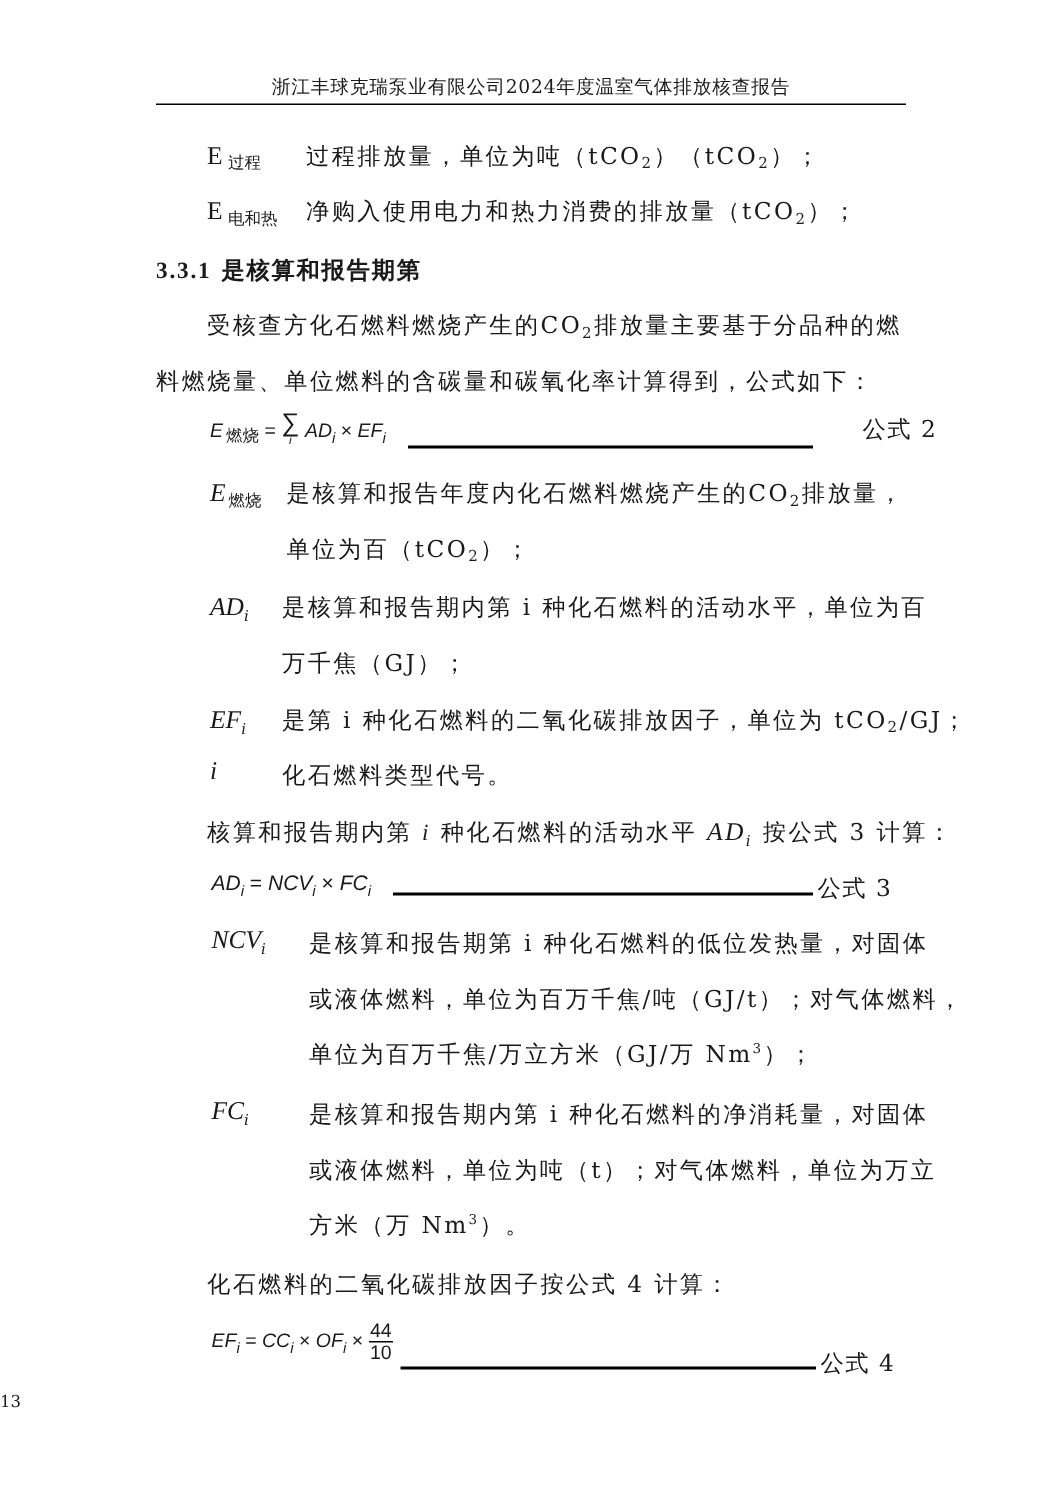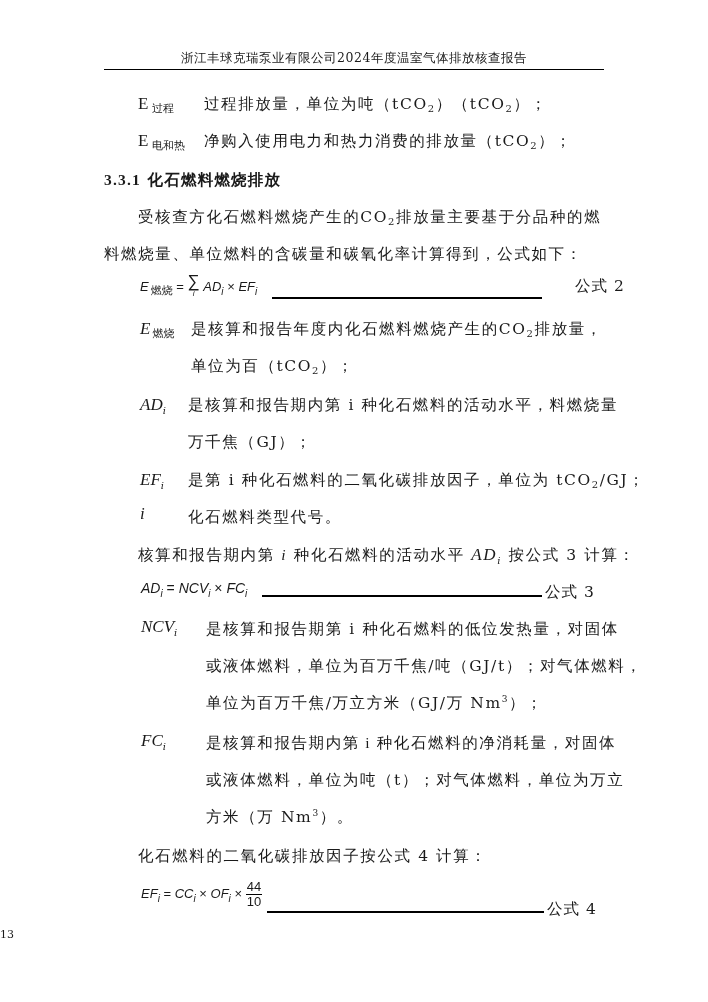--- a/index.html
+++ b/index.html
@@ -42,21 +42,21 @@
 </div>
 
 <div class="abs body" style="top:131px; left:138px;">
   <span class="sym">E</span><span class="sub-cn">电和热</span>
 </div>
 <div class="abs body" style="top:131px; left:204px;">
   <span>净购入使用电力和热力消费的排放量（tCO</span><sub class="c">2</sub><span>）；</span>
 </div>
 
 <div class="abs heading" style="top:170px; left:104px;">
-  <span style="font-family:'Liberation Serif',serif;">3.3.1</span>&nbsp;<span>化石燃料燃烧排放</span>
+  <span style="font-family:'Liberation Serif',serif;">3.3.1</span>&nbsp;<span>是核算和报告期第</span>
 </div>
 
 <div class="abs body" style="top:207px; left:138px;">
   <span>受核查方化石燃料燃烧产生的CO</span><sub class="c">2</sub><span>排放量主要基于分品种的燃</span>
 </div>
 <div class="abs body" style="top:244px; left:104px;">料燃烧量、单位燃料的含碳量和碳氧化率计算得到，公式如下：</div>
 
 <div class="abs formula" style="top:276px; left:140px;">
   <span>E</span><span class="sub-cn" style="font-style:normal;">燃烧</span><span style="font-style:normal;"> = </span><span class="sigma"><span class="s">∑</span><span class="b">i</span></span>
   <span>AD</span><span class="sub-i">i</span><span style="font-style:normal;"> × </span><span>EF</span><span class="sub-i">i</span>
@@ -70,21 +70,21 @@
 <div class="abs body" style="top:319px; left:191px;">
   <span>是核算和报告年度内化石燃料燃烧产生的CO</span><sub class="c">2</sub><span>排放量，</span>
 </div>
 <div class="abs body" style="top:356px; left:191px;">
   <span>单位为百（tCO</span><sub class="c">2</sub><span>）；</span>
 </div>
 
 <div class="abs" style="top:395px; left:140px;">
   <span class="ital sym">AD</span><span class="sub-i">i</span>
 </div>
-<div class="abs body" style="top:395px; left:188px;">是核算和报告期内第 i 种化石燃料的活动水平，料燃烧量</div>
+<div class="abs body" style="top:395px; left:188px;">是核算和报告期内第 i 种化石燃料的活动水平，单位为百</div>
 <div class="abs body" style="top:432px; left:188px;">万千焦（GJ）；</div>
 
 <div class="abs" style="top:470px; left:140px;">
   <span class="ital sym">EF</span><span class="sub-i">i</span>
 </div>
 <div class="abs body" style="top:470px; left:188px;">
   <span>是第 i 种化石燃料的二氧化碳排放因子，单位为 tCO</span><sub class="c">2</sub><span>/GJ；</span>
 </div>
 
 <div class="abs" style="top:504px; left:140px;">
@@ -107,21 +107,21 @@
 </div>
 <div class="abs body" style="top:619px; left:206px;">是核算和报告期第 i 种化石燃料的低位发热量，对固体</div>
 <div class="abs body" style="top:656px; left:206px;">或液体燃料，单位为百万千焦/吨（GJ/t）；对气体燃料，</div>
 <div class="abs body" style="top:693px; left:206px;">
   <span>单位为百万千焦/万立方米（GJ/万 Nm</span><sup class="c">3</sup><span>）；</span>
 </div>
 
 <div class="abs" style="top:731px; left:141px;">
   <span class="ital sym">FC</span><span class="sub-i">i</span>
 </div>
-<div class="abs body" style="top:733px; left:206px;font-family:Liberation Serif, serif;">是核算和报告期内第 i 种化石燃料的净消耗量，对固体</div>
+<div class="abs body" style="top:733px; left:206px;">是核算和报告期内第 i 种化石燃料的净消耗量，对固体</div>
 <div class="abs body" style="top:770px; left:206px;">或液体燃料，单位为吨（t）；对气体燃料，单位为万立</div>
 <div class="abs body" style="top:807px; left:206px;">
   <span>方米（万 Nm</span><sup class="c">3</sup><span>）。</span>
 </div>
 
 <div class="abs body" style="top:846px; left:138px;">化石燃料的二氧化碳排放因子按公式 4 计算：</div>
 
 <div class="abs formula" style="top:880px; left:141px; font-size:13px;">
   <span>EF</span><span class="sub-i">i</span><span style="font-style:normal;"> = </span><span>CC</span><span class="sub-i">i</span><span style="font-style:normal;"> × </span><span>OF</span><span class="sub-i">i</span><span style="font-style:normal;"> × </span><span class="frac"><span class="n">44</span><span class="d">10</span></span>
 </div>

